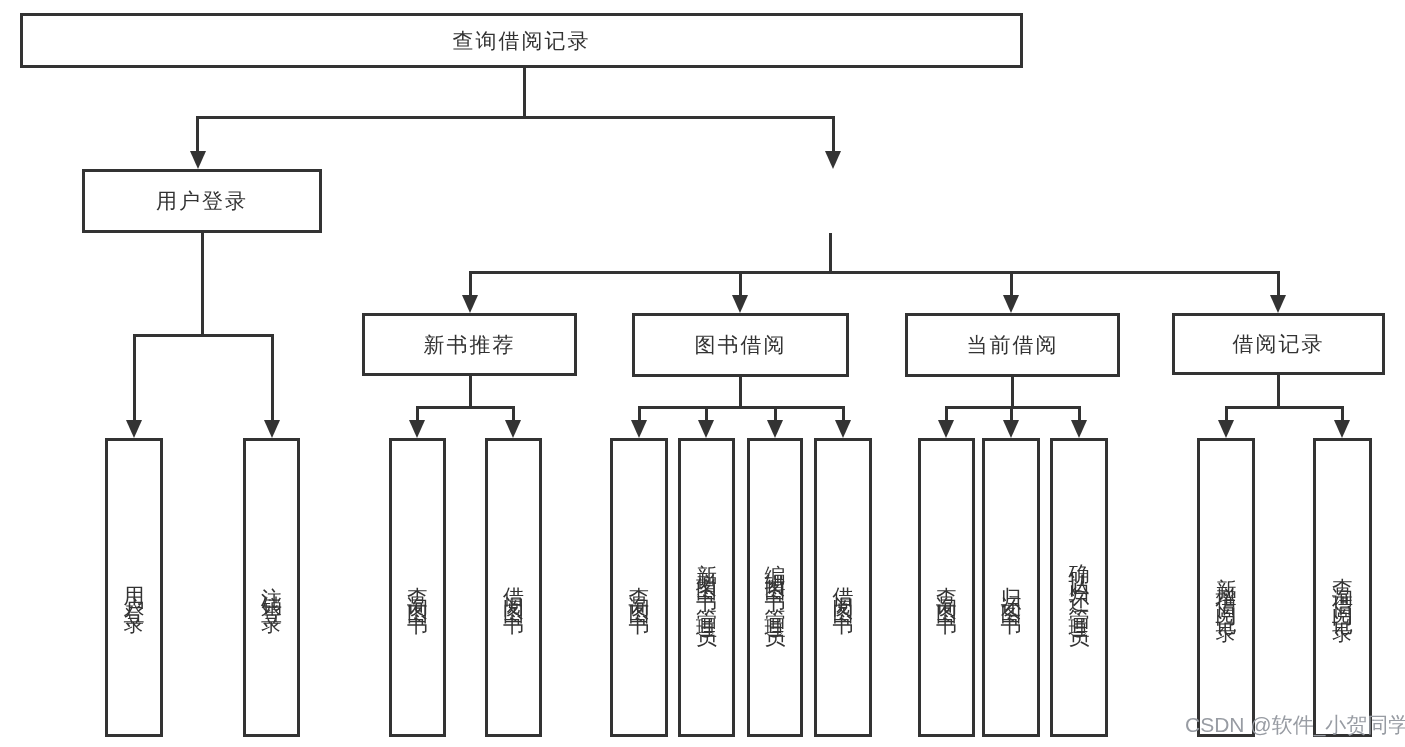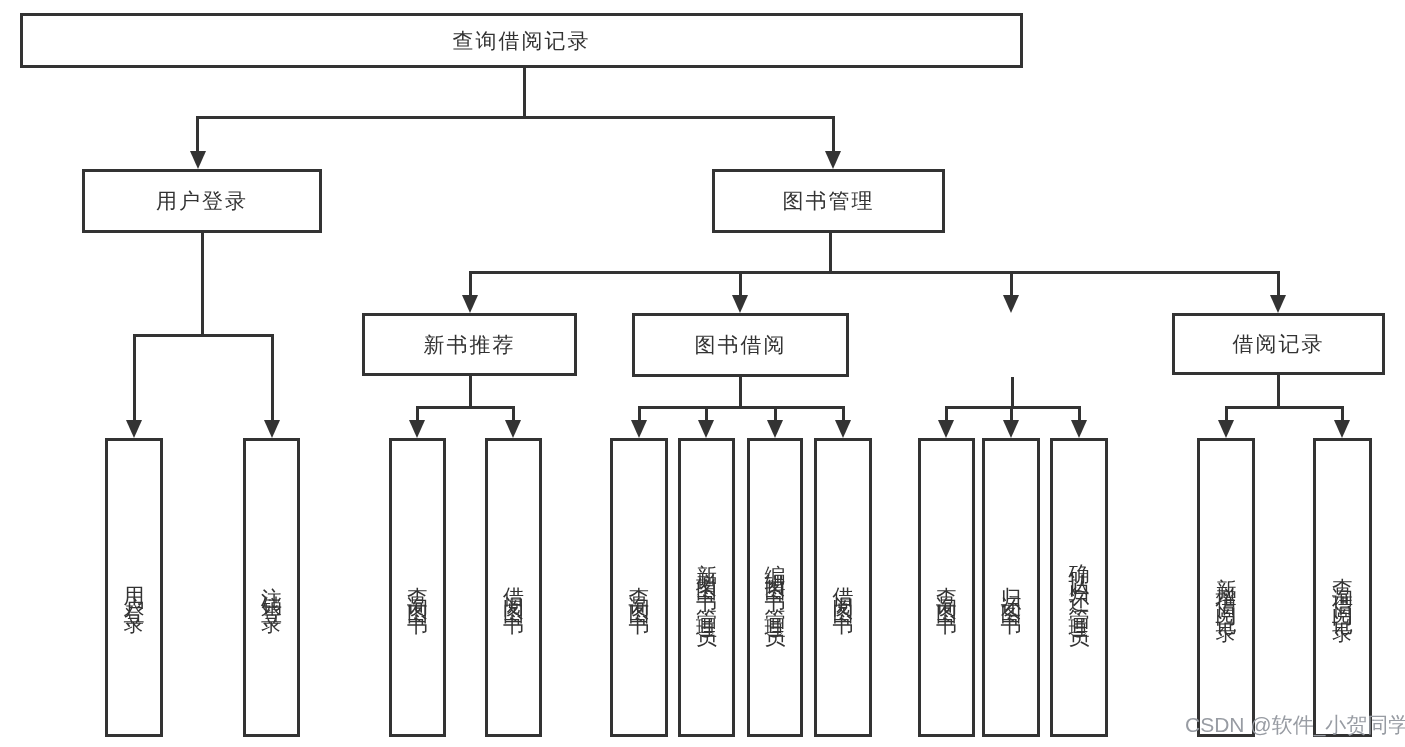--- a/index.html
+++ b/index.html
@@ -50,23 +50,20 @@
   <div class="vl" style="left:523px;top:68px;height:50px"></div>
   <div class="hl" style="left:197px;top:116px;width:638px"></div>
   <div class="vl" style="left:196px;top:116px;height:37px"></div>
   <div class="ar" style="left:190px;top:151px"></div>
   <div class="vl" style="left:832px;top:116px;height:37px"></div>
   <div class="ar" style="left:825px;top:151px"></div>
 
   <div class="node" style="left:82px;top:169px;width:240px;height:64px">
     <span class="lbl">用户登录</span>
   </div>
-  <div class="node" style="left:712px;top:169px;width:233px;height:64px">
-    <span class="lbl">图书管理</span>
-  </div>
 
   <div class="vl" style="left:201px;top:233px;height:104px"></div>
   <div class="hl" style="left:133px;top:334px;width:141px"></div>
   <div class="vl" style="left:133px;top:334px;height:88px"></div>
   <div class="ar" style="left:126px;top:420px"></div>
   <div class="vl" style="left:271px;top:334px;height:88px"></div>
   <div class="ar" style="left:264px;top:420px"></div>
 
   <div class="vl" style="left:829px;top:233px;height:41px"></div>
   <div class="hl" style="left:469px;top:271px;width:811px"></div>
@@ -77,20 +74,23 @@
   <div class="vl" style="left:1010px;top:271px;height:26px"></div>
   <div class="ar" style="left:1003px;top:295px"></div>
   <div class="vl" style="left:1277px;top:271px;height:26px"></div>
   <div class="ar" style="left:1270px;top:295px"></div>
 
   <div class="node" style="left:362px;top:313px;width:215px;height:63px">
     <span class="lbl">新书推荐</span>
   </div>
   <div class="node" style="left:632px;top:313px;width:217px;height:64px">
     <span class="lbl">图书借阅</span>
+  </div>
+  <div class="node" style="left:905px;top:313px;width:215px;height:64px">
+    <span class="lbl">当前借阅</span>
   </div>
   <div class="node" style="left:1172px;top:313px;width:213px;height:62px">
     <span class="lbl">借阅记录</span>
   </div>
 
   <div class="vl" style="left:469px;top:376px;height:33px"></div>
   <div class="hl" style="left:416px;top:406px;width:99px"></div>
   <div class="vl" style="left:416px;top:406px;height:16px"></div>
   <div class="ar" style="left:409px;top:420px"></div>
   <div class="vl" style="left:512px;top:406px;height:16px"></div>

